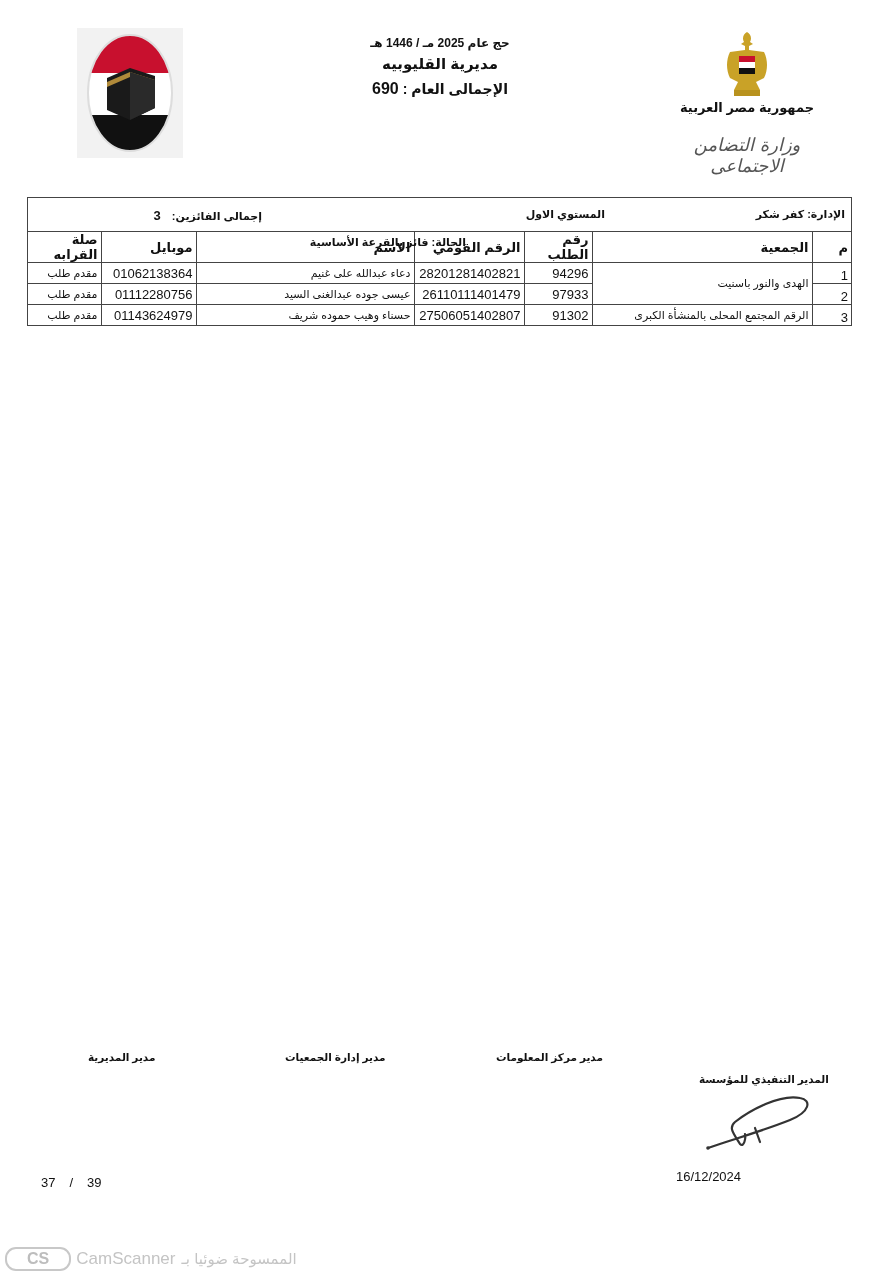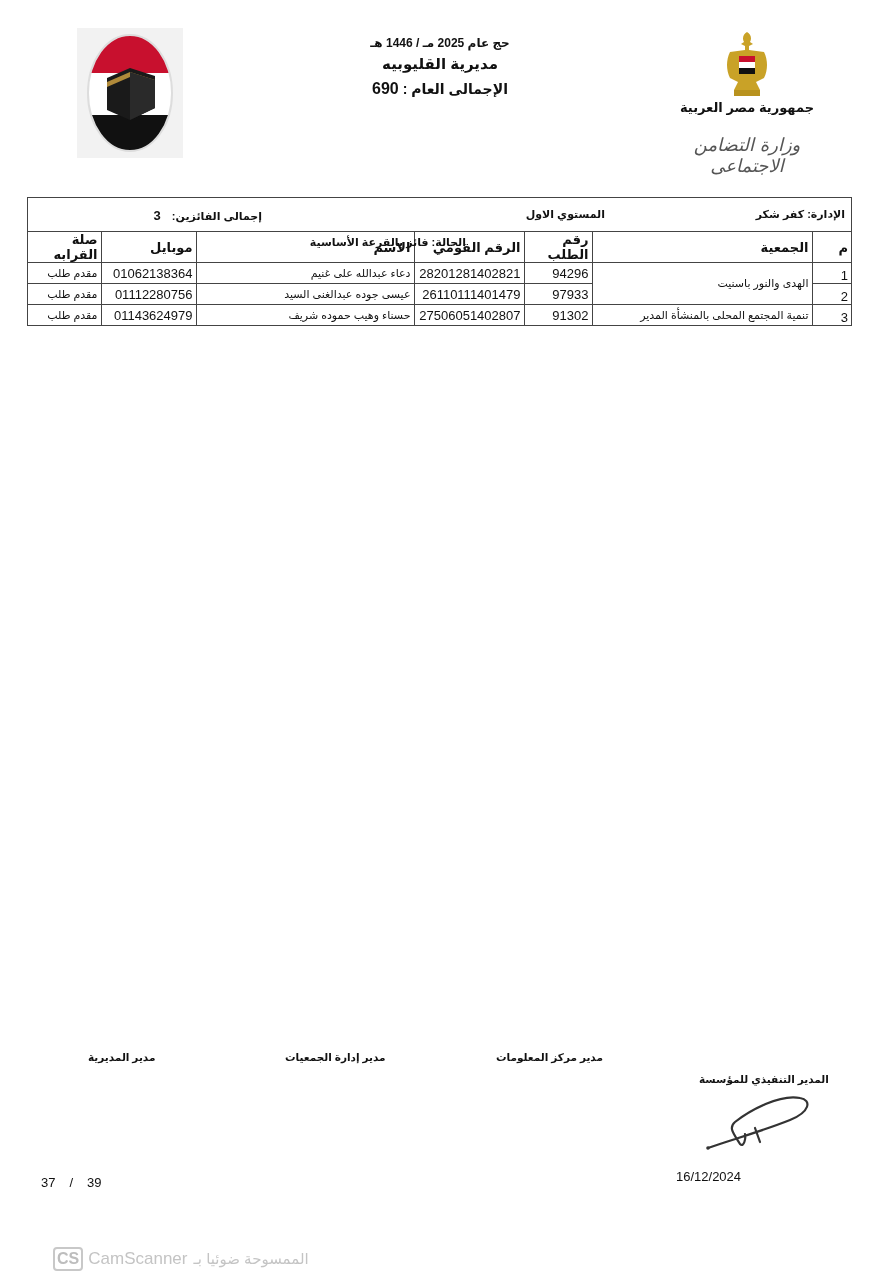--- a/index.html
+++ b/index.html
@@ -37,21 +37,21 @@
   td.txt { text-align:right; font-size:11px; }
   td.idx { text-align:left; direction:ltr; font-size:13px; vertical-align:bottom; }
   td.assoc { text-align:right; font-size:11px; }
 
   
   .sig { font-size:10.5px; font-weight:bold; direction:rtl; white-space:nowrap; }
   .date { left:676px; top:1169px; font-size:13px; }
   .page { left:41px; top:1175px; font-size:13px; word-spacing:0; }
   .page .sep { margin:0 14px; }
   .scanner { left:5px; top:1246px; height:26px; display:flex; align-items:center; color:#c4c4c4; font-size:17px; }
-  .cs-box { border:2px solid #c8c8c8; border-radius:4px; font-weight:bold; font-size:16px; padding:1px 2px; margin-right:5px; color:#bdbdbd;margin-left:48px; }
+  .cs-box { border:2px solid #c8c8c8; border-radius:11px; font-weight:bold; font-size:16px; padding:1px 20px; margin-right:5px; color:#bdbdbd; }
 </style>
 </head>
 <body>
 
 <div class="abs title-block">
   <div class="subtitle">حج عام 2025 مـ / 1446 هـ</div>
   <div class="directorate">مديرية القليوبيه</div>
   <div class="total">
     <span>الإجمالى العام :</span>
     <span class="num">690</span>
@@ -139,21 +139,21 @@
       <tr>
         <td class="idx">2</td>
         <td class="num" style="text-align:right">97933</td>
         <td class="num">26110111401479</td>
         <td class="txt">عيسى جوده عبدالغنى السيد</td>
         <td class="num">01112280756</td>
         <td class="txt">مقدم طلب</td>
       </tr>
       <tr>
         <td class="idx">3</td>
-        <td class="assoc">تنمية المجتمع المحلى بالمنشأة المدير</td>
+        <td class="assoc">الرقم المجتمع المحلى بالمنشأة الكبرى</td>
         <td class="num" style="text-align:right">91302</td>
         <td class="num">27506051402807</td>
         <td class="txt">حسناء وهيب حموده شريف</td>
         <td class="num">01143624979</td>
         <td class="txt">مقدم طلب</td>
       </tr>
     </tbody>
   </table>
 </div>
 

